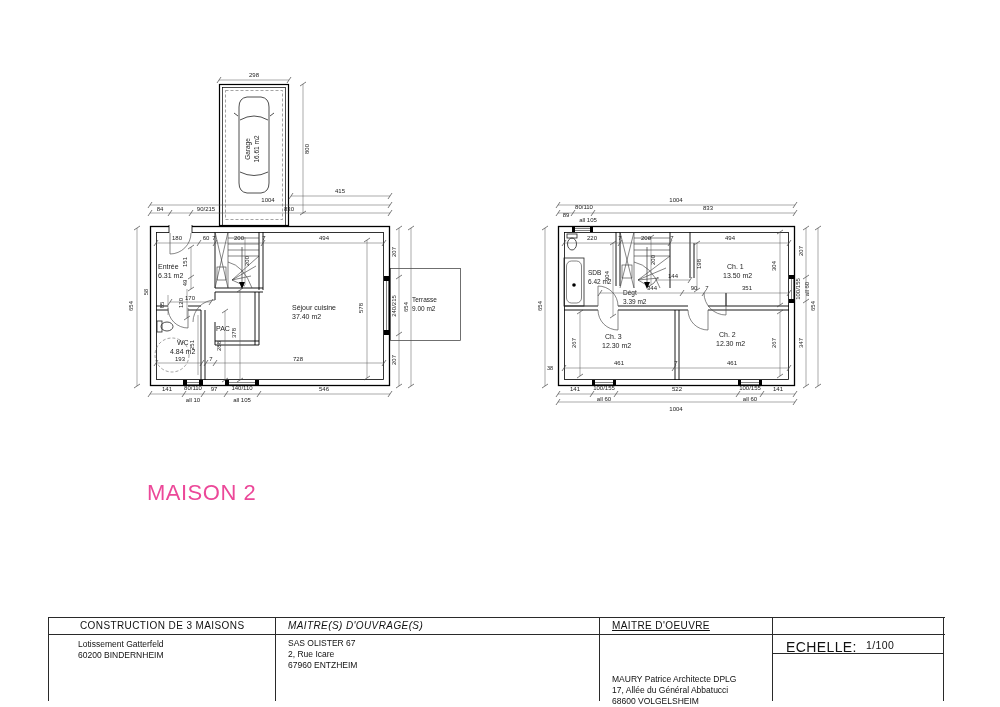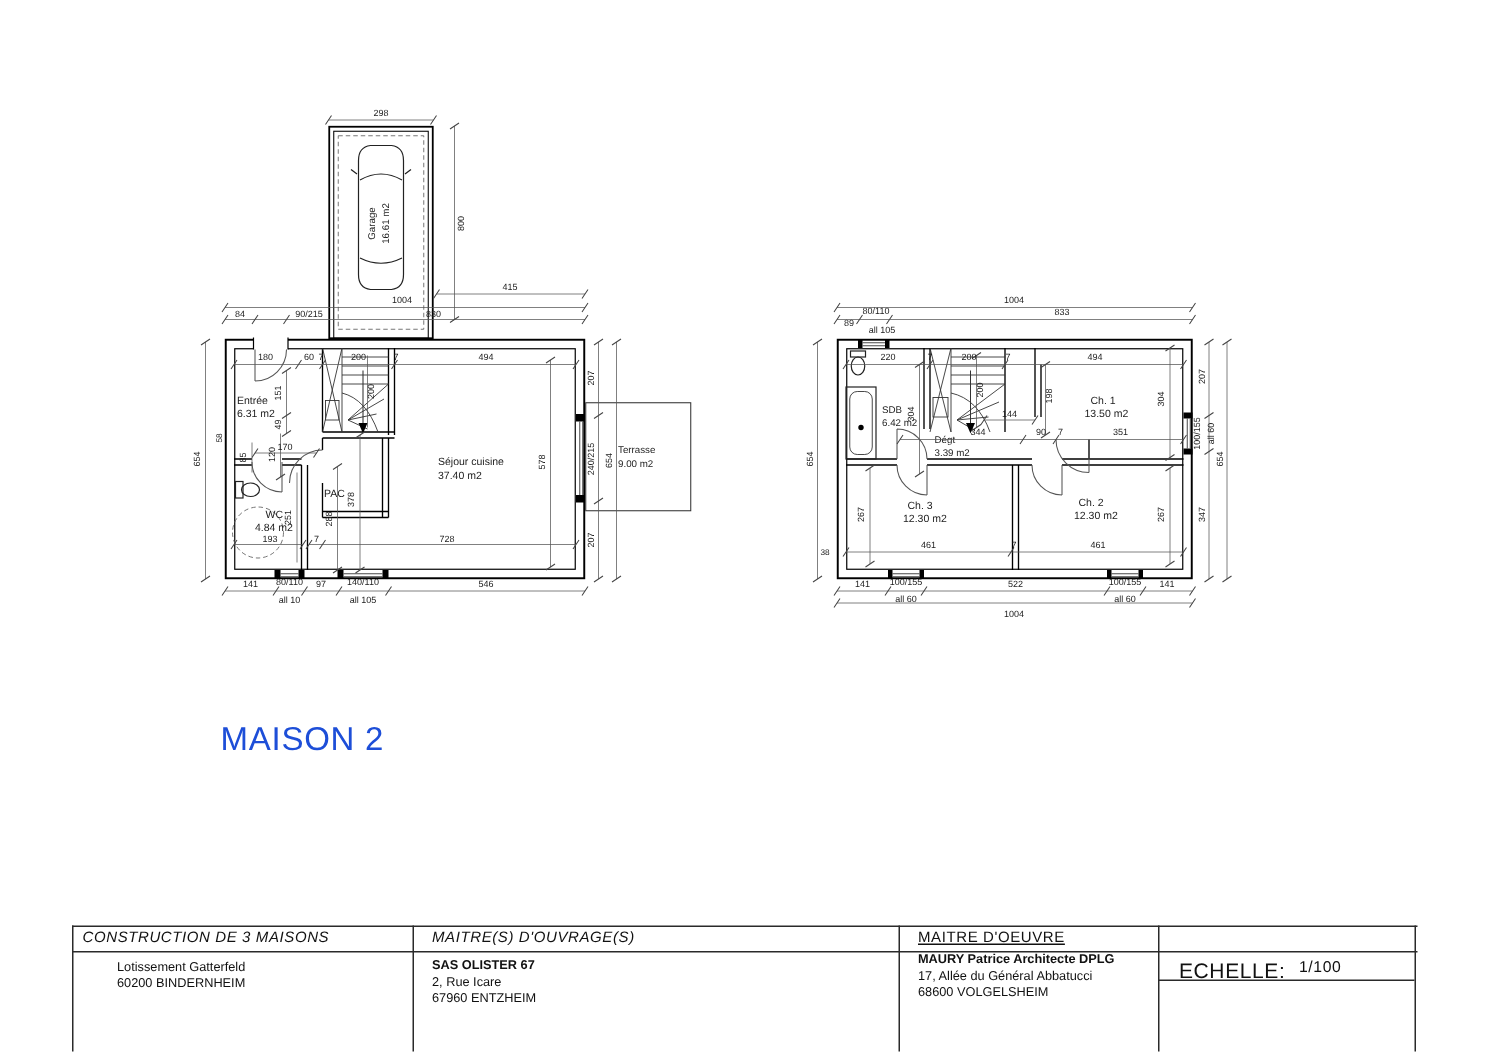--- a/index.html
+++ b/index.html
@@ -12,26 +12,26 @@
   .r{font-size:7px;}
   .r2{font-size:6.5px;}
   .wall{stroke:#000;fill:none;}
   .thin{stroke:#333;fill:none;}
   .dim{stroke:#555;stroke-width:0.5;fill:none;}
   .tick{stroke:#444;stroke-width:0.7;fill:none;}
   .dash{stroke:#666;stroke-width:0.6;fill:none;stroke-dasharray:3 2;}
   .arc{stroke:#555;stroke-width:0.7;fill:none;}
   .fix{stroke:#222;stroke-width:0.8;fill:none;}
   .blk{fill:#000;stroke:none;}
-  #maison-title{font-size:22px;letter-spacing:.5px;color:#1d4ed8;}
+  #maison-title{font-size:22px;letter-spacing:.5px;color:#ec4899;}
   .hline{height:1px;background:#2a2a2a;}
   .vline{width:1px;background:#2a2a2a;}
   .tb-h{font-size:10px;letter-spacing:.4px;white-space:nowrap;}
   .tb-t{font-size:8.5px;line-height:11px;white-space:nowrap;}
-  .tb-b{font-weight:bold;}
+  .tb-b{font-weight:normal;}
 </style>
 </head>
 <body>
 
 <svg width="1000" height="560" viewBox="0 0 1000 560">
 
   <g>
     <rect class="wall" x="219.5" y="84.5" width="69" height="141" stroke-width="1.2"></rect>
     <rect class="wall" x="222.5" y="87.5" width="63" height="138" stroke-width="0.7"></rect>
     <rect class="dash" x="225.5" y="90.5" width="57" height="129"></rect>
@@ -203,35 +203,35 @@
 <div>
   <div class="abs hline" style="left:48px;top:617px;width:897px;"></div>
   <div class="abs hline" style="left:48px;top:634px;width:897px;"></div>
   <div class="abs vline" style="left:48px;top:617px;height:84px;"></div>
   <div class="abs vline" style="left:275px;top:617px;height:84px;"></div>
   <div class="abs vline" style="left:599px;top:617px;height:84px;"></div>
   <div class="abs vline" style="left:772px;top:617px;height:84px;"></div>
   <div class="abs vline" style="left:943px;top:617px;height:84px;"></div>
   <div class="abs hline" style="left:772px;top:653px;width:171px;"></div>
 
-  <div class="abs tb-h" style="left:55px;top:620px;font-style:italic;">CONSTRUCTION DE 3 MAISONS</div>
+  <div class="abs tb-h" style="left:80px;top:620px;">CONSTRUCTION DE 3 MAISONS</div>
   <div class="abs tb-t" style="left:62px;top:639px;margin-left:16px;">
     <div>Lotissement Gatterfeld</div>
     <div>60200 BINDERNHEIM</div>
   </div>
 
   <div class="abs tb-h" style="left:288px;top:620px;font-style:italic;">MAITRE(S)  D'OUVRAGE(S)</div>
   <div class="abs tb-t" style="left:288px;top:638px;">
     <div class="tb-b">SAS OLISTER 67</div>
     <div>2, Rue Icare</div>
     <div>67960 ENTZHEIM</div>
   </div>
 
   <div class="abs tb-h" style="left:612px;top:620px;text-decoration:underline;">MAITRE  D'OEUVRE</div>
-  <div class="abs tb-t" style="left:612px;top:634px;">
+  <div class="abs tb-t" style="left:612px;top:674px;">
     <div class="tb-b">MAURY Patrice Architecte DPLG</div>
     <div>17, Allée du Général Abbatucci</div>
     <div>68600 VOLGELSHEIM</div>
   </div>
 
   <div class="abs tb-h" style="left:786px;top:639px;font-size:14px;">ECHELLE:</div>
   <div class="abs tb-h" style="left:866px;top:639px;font-size:10.5px;text-align:center;">1/100</div>
 </div>
 
 </body></html>

